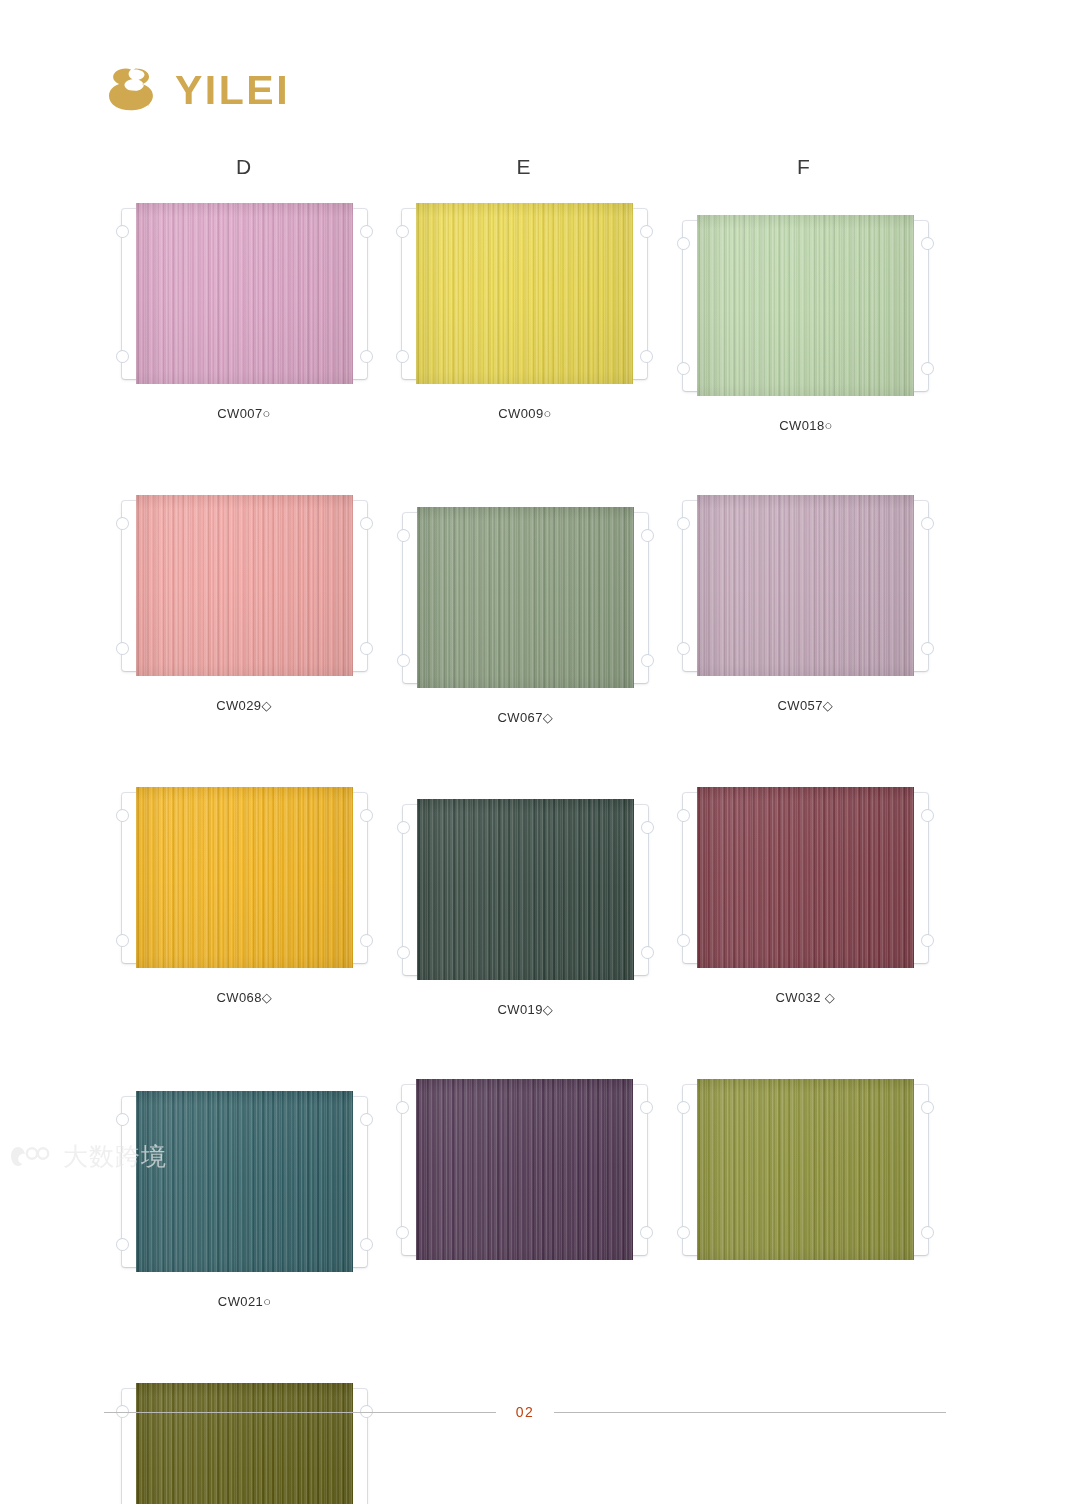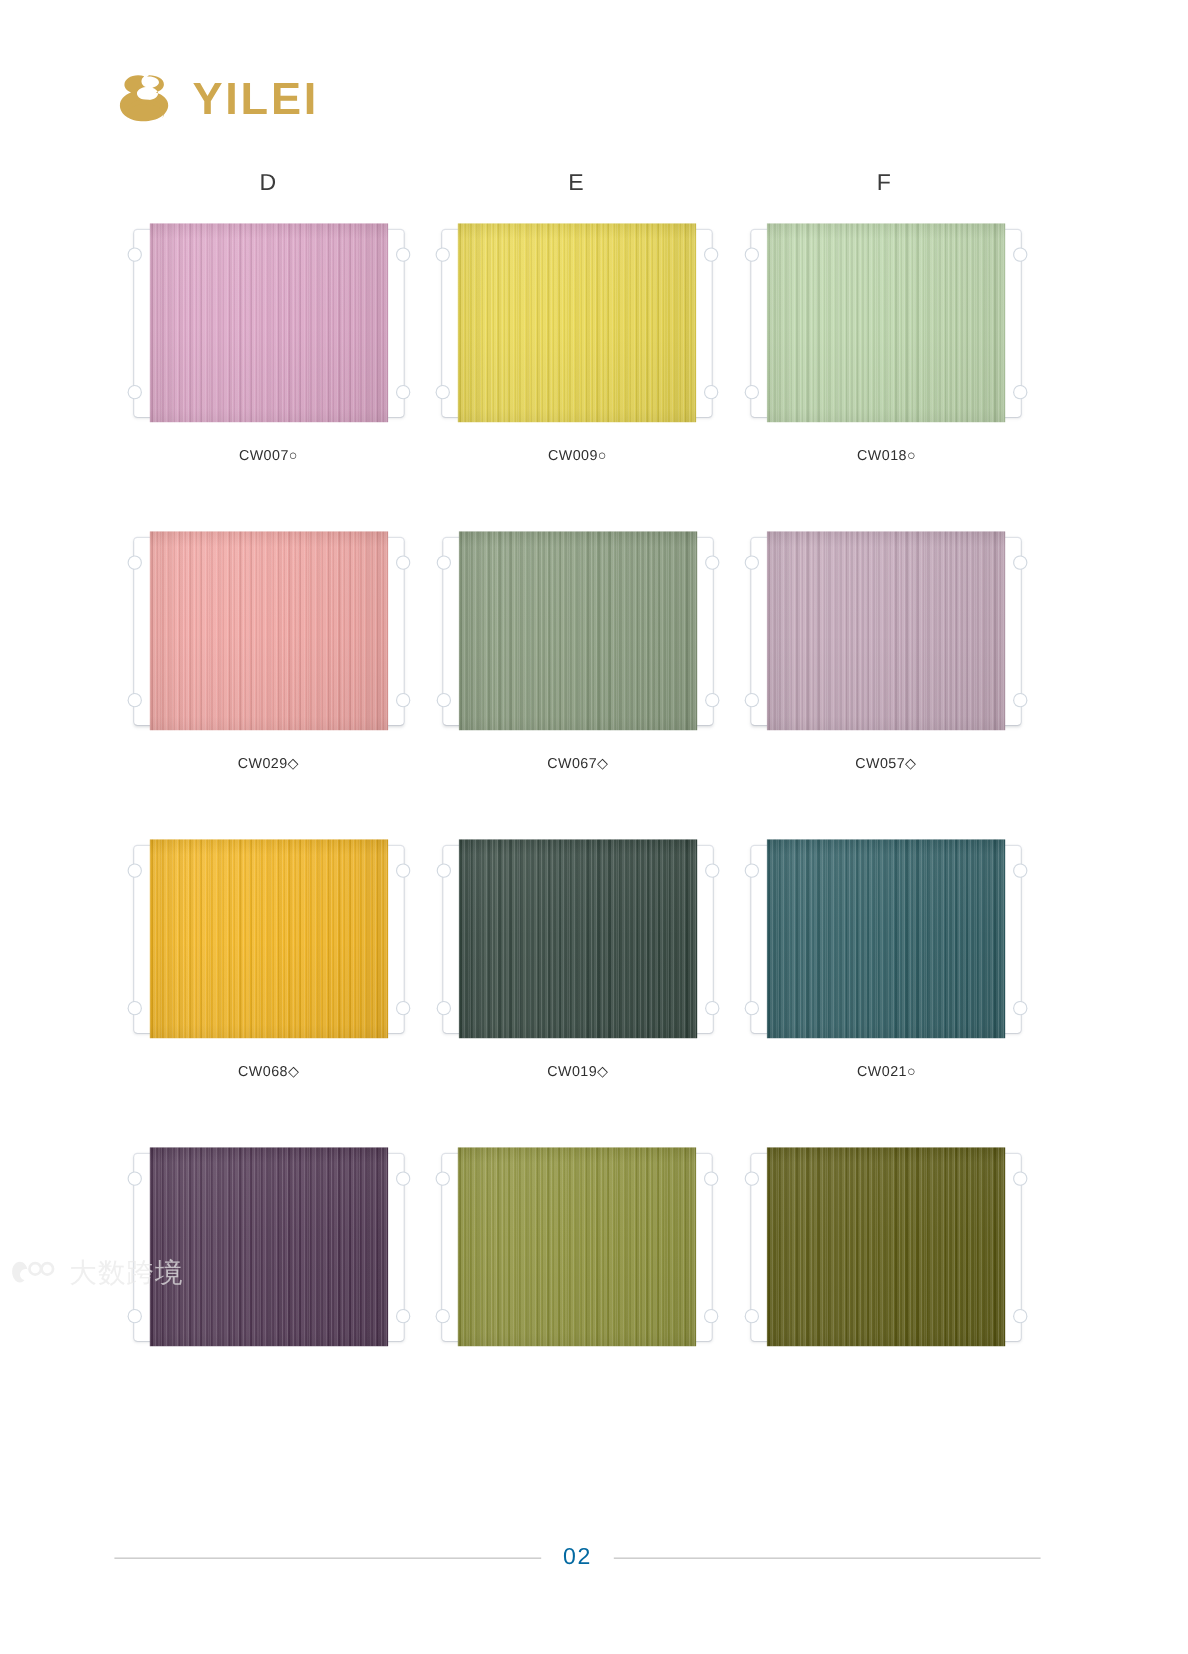--- a/index.html
+++ b/index.html
@@ -66,21 +66,21 @@
     row-gap: 62px;
     column-gap: 0px;
   }
 
   .cell {
     width: 280px;
     justify-self: start;
   }
   .cell.c1 { justify-self: start; }
   .cell.c2 { justify-self: center; }
-  .cell.c3 { justify-self: end; }
+  .cell.c3 { justify-self: end; margin-top: 12px; }
 
   
   .card {
     position: relative;
     width: 245px;
     height: 181px;
     margin: 0 auto;
   }
 
   
@@ -172,22 +172,22 @@
     display: flex;
     align-items: center;
     gap: 20px;
   }
   .rule {
     flex: 1;
     height: 1px;
     background: #b9b9b9;
   }
   .page-num {
-    font-size: 21px;
-    color: #0369a1;
+    font-size: 14px;
+    color: #c2410c;
     letter-spacing: 1.5px;
     text-align: center;
   }
 
   
   .watermark {
     position: absolute;
     left: 8px;
     bottom: 14px;
     display: flex;
@@ -338,20 +338,35 @@
             <div class="notch bl"></div>
             <div class="notch tr"></div>
             <div class="notch br"></div>
           </div>
           <div class="yarn">
             <div class="yarn-fill" style="background-color: rgb(51, 70, 62);"></div>
             <div class="yarn-shade"></div>
           </div>
         </div>
         <div class="caption">CW019◇</div>
+      </div>
+      <div class="cell c1">
+        <div class="card">
+          <div class="card-back">
+            <div class="notch tl"></div>
+            <div class="notch bl"></div>
+            <div class="notch tr"></div>
+            <div class="notch br"></div>
+          </div>
+          <div class="yarn">
+            <div class="yarn-fill" style="background-color: rgb(125, 58, 69);"></div>
+            <div class="yarn-shade"></div>
+          </div>
+        </div>
+        <div class="caption">CW032 ◇</div>
       </div>
       <div class="cell c3">
         <div class="card">
           <div class="card-back">
             <div class="notch tl"></div>
             <div class="notch bl"></div>
             <div class="notch tr"></div>
             <div class="notch br"></div>
           </div>
           <div class="yarn">

